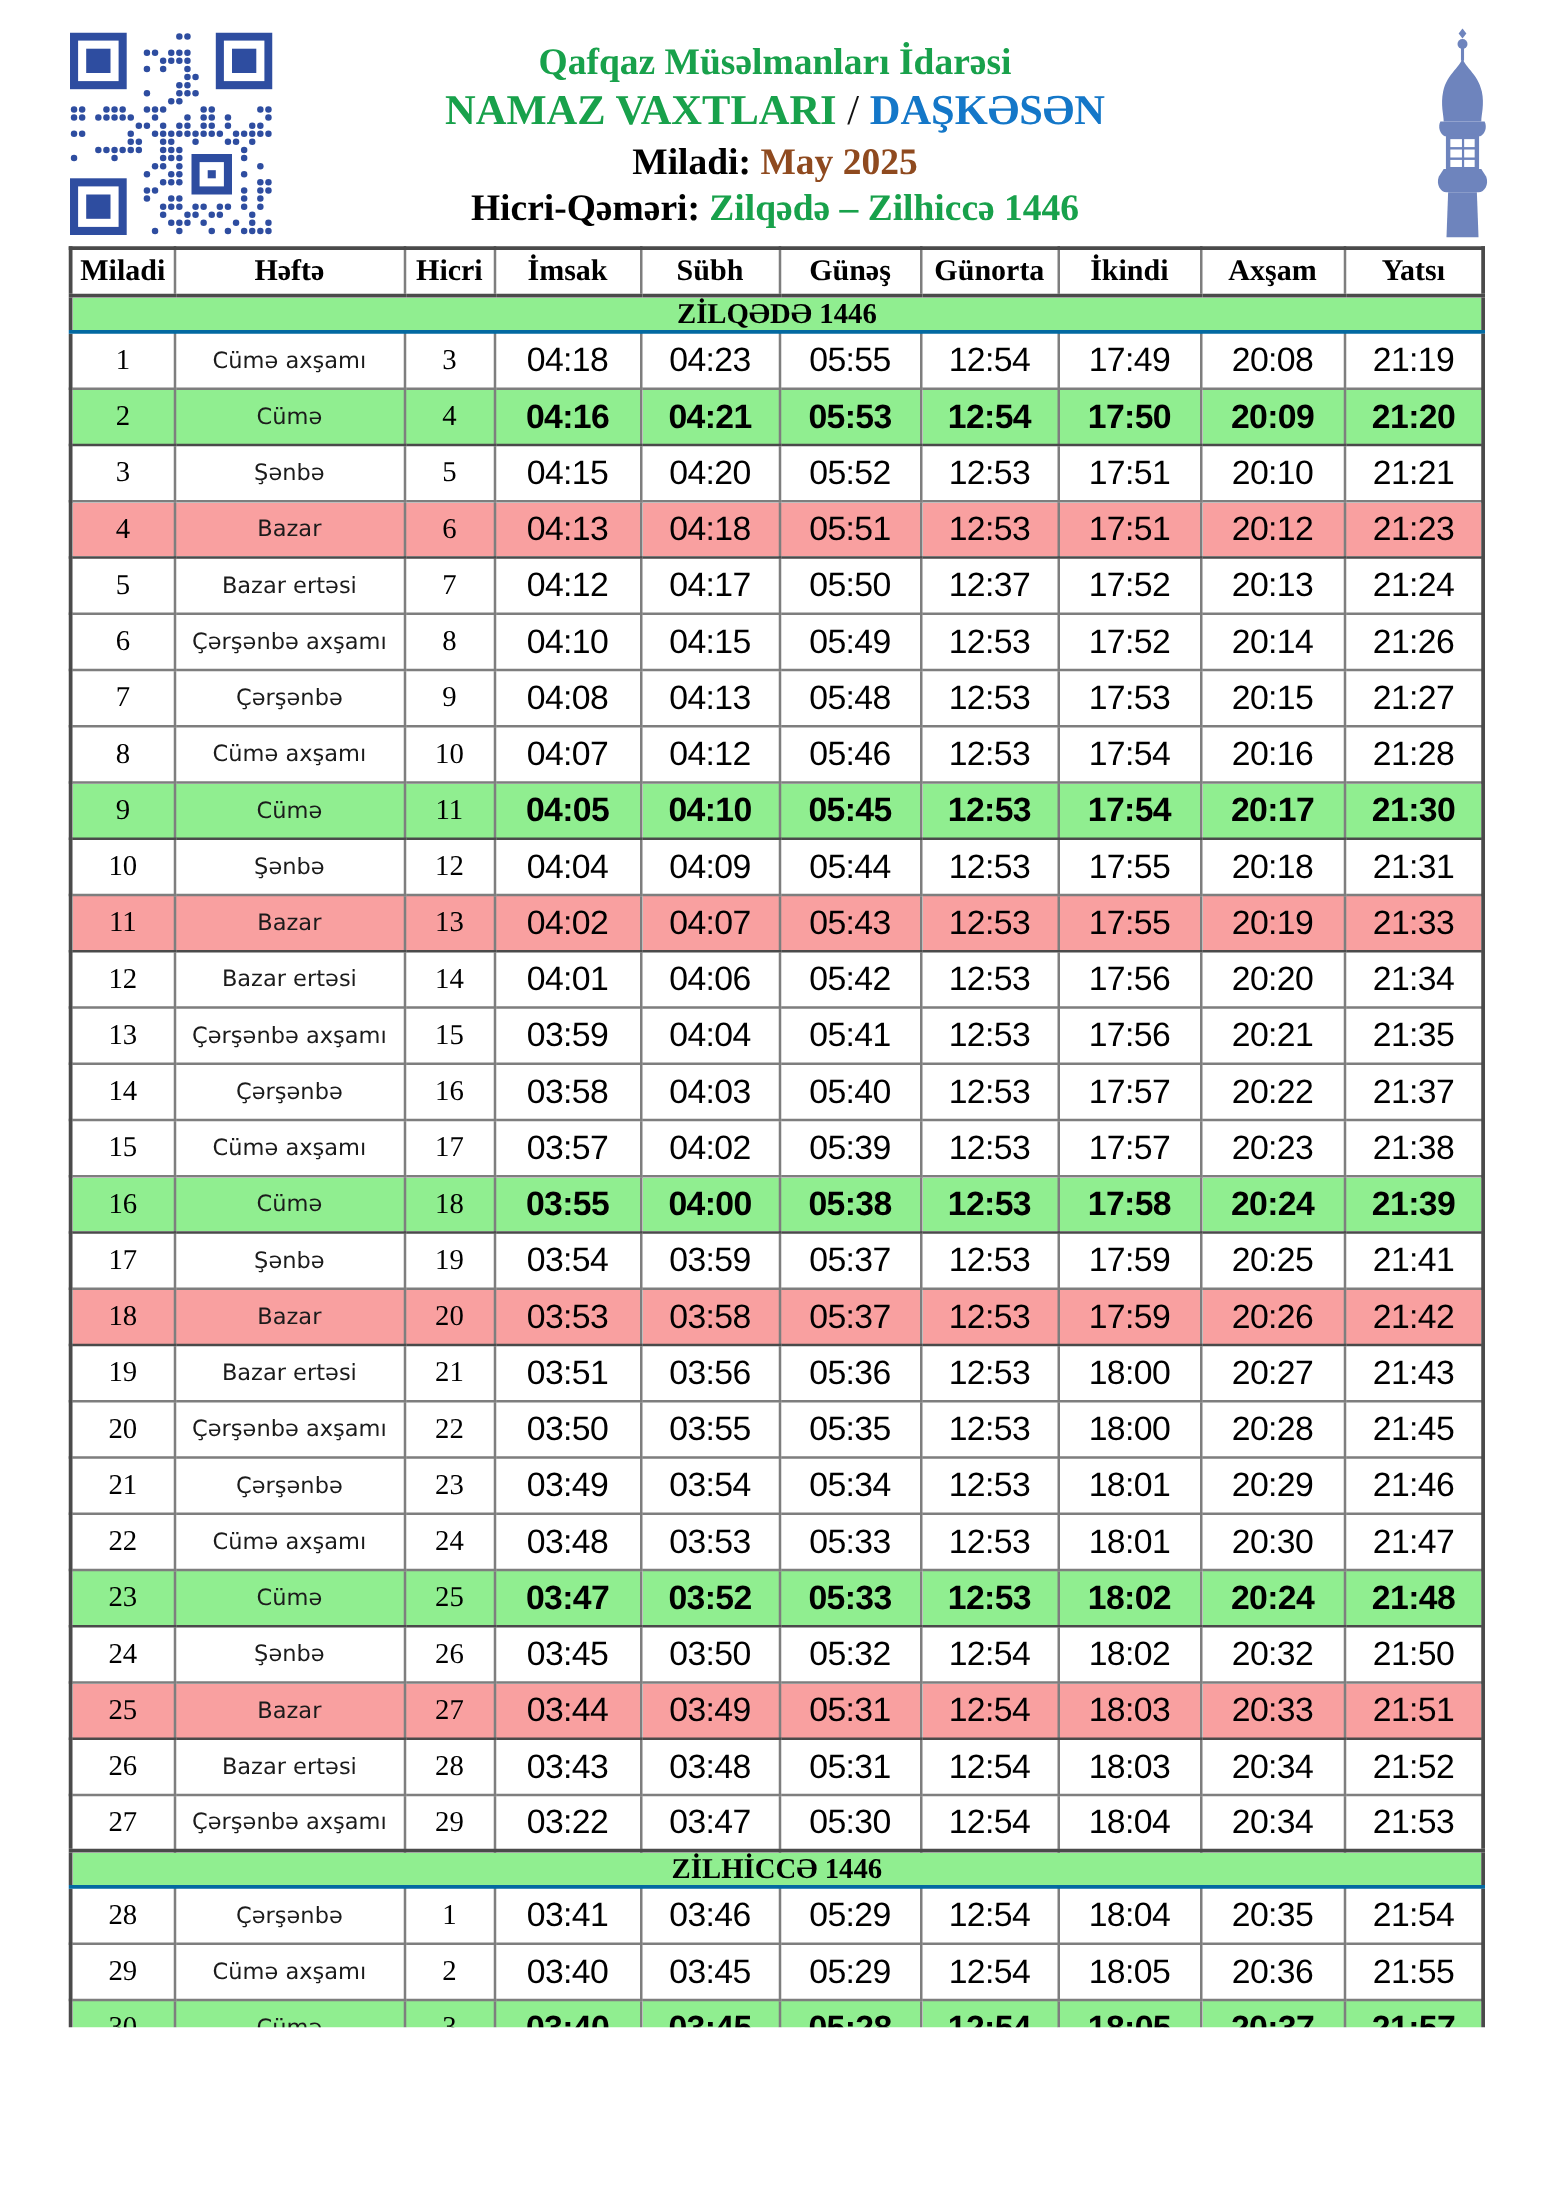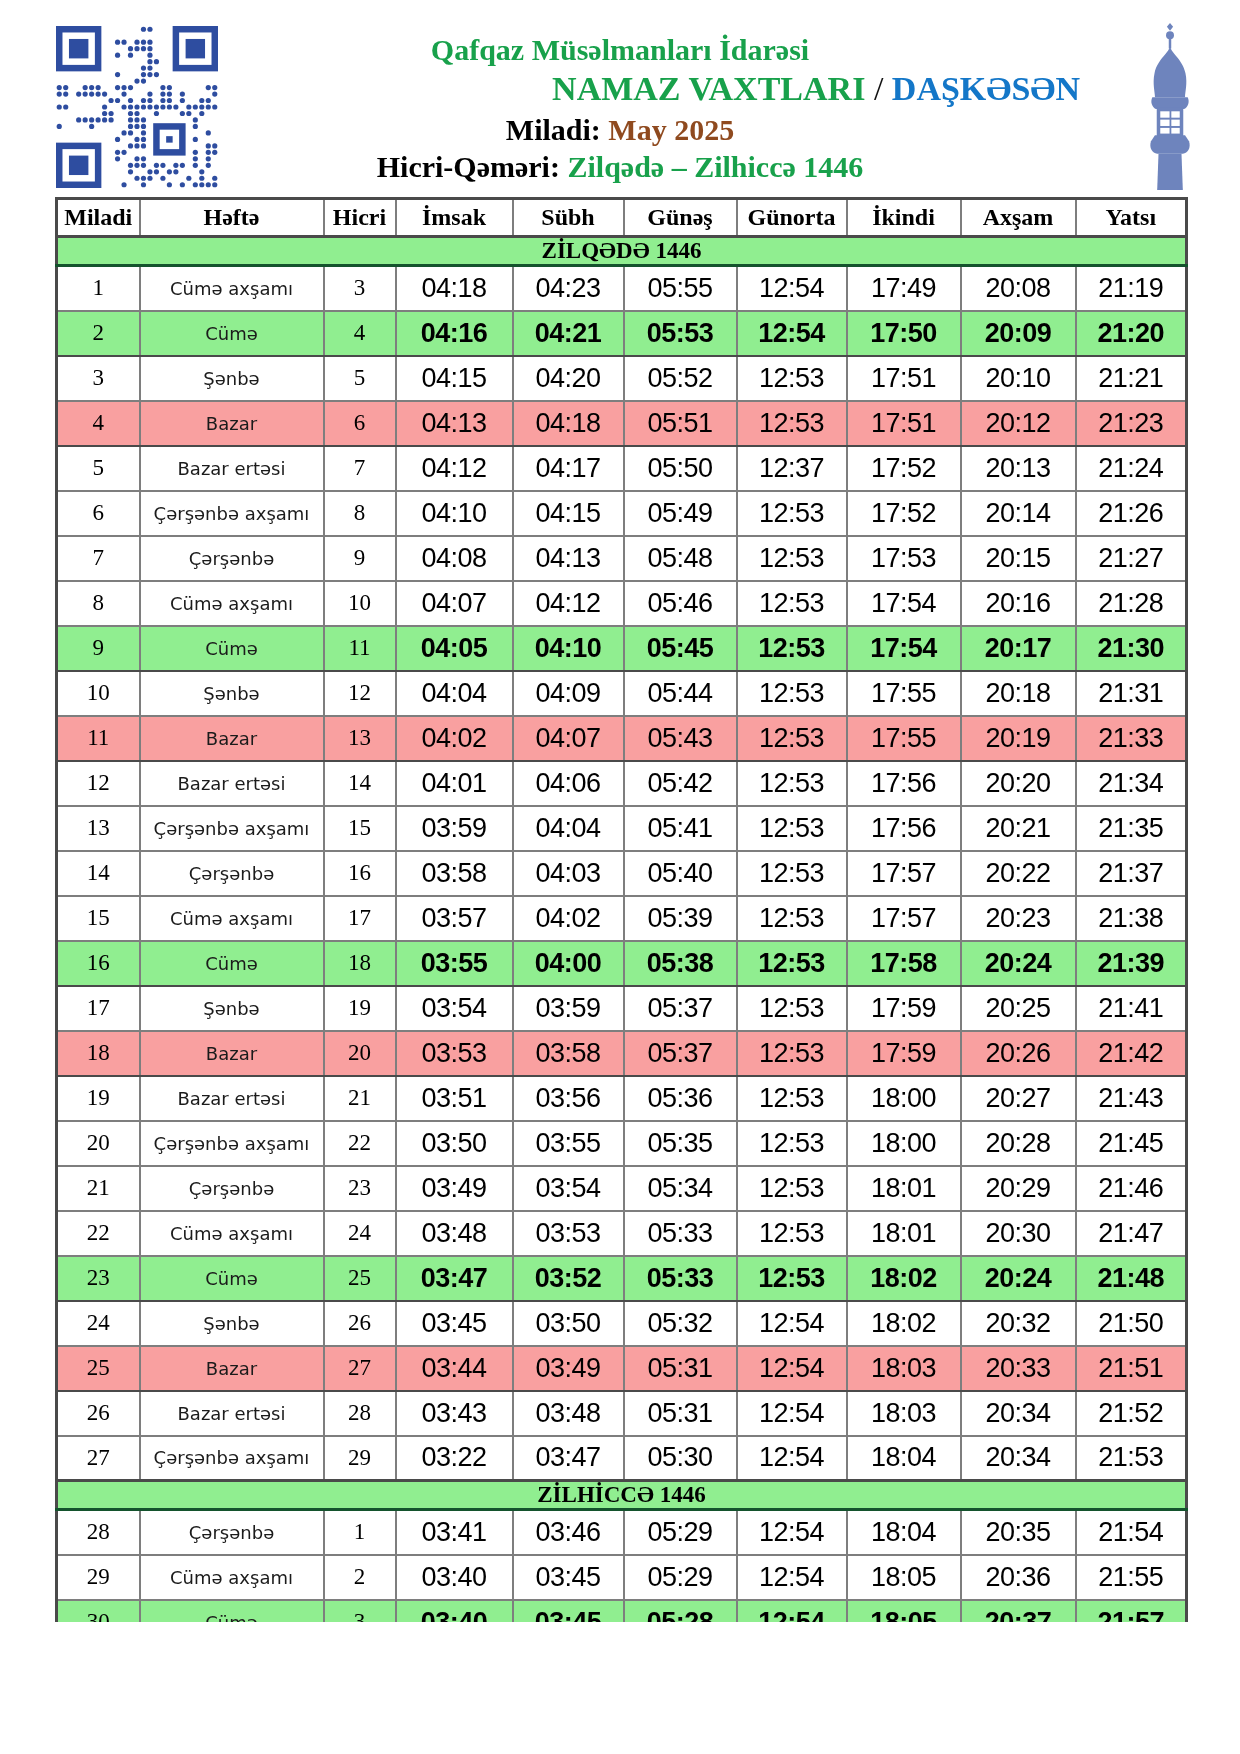--- a/index.html
+++ b/index.html
@@ -4,38 +4,38 @@
 <style>
   html,body{margin:0;padding:0;background:#ffffff;}
   .page{position:relative;width:1240px;height:1622px;background:#fff;overflow:hidden;
         font-family:"Liberation Serif",serif;color:#000;}
 
   
   .qr{position:absolute;left:56px;top:26px;width:162px;height:162px;}
   .minaret{position:absolute;left:1128px;top:22px;width:84px;height:168px;}
   .titles{position:absolute;left:160px;right:160px;top:32px;text-align:center;line-height:1.18;}
   .org{font-size:30px;font-weight:bold;color:var(--accent-green);}
-  .l2{font-size:34px;font-weight:bold;margin-top:2px;text-align:right;}
+  .l2{font-size:34px;font-weight:bold;margin-top:2px;}
   .l2 .t{color:var(--accent-green);}
   .l2 .sep{color:#111;font-weight:normal;}
   .l2 .city{color:var(--accent-blue);}
   .l3,.l4{font-size:30px;font-weight:bold;margin-top:2px;}
   .l3 .lbl,.l4 .lbl{color:#000000;}
   .l3 .val{color:var(--accent-brown);}
   .l4 .val{color:var(--accent-green);}
 
   
   table.prayer{position:absolute;left:55px;top:197px;width:1130px;border-collapse:collapse;
                table-layout:fixed;border:3px solid #4a4a4a;}
   table.prayer th,table.prayer td{border:2px solid var(--grid-line);box-sizing:border-box;
                text-align:center;vertical-align:middle;padding:0;overflow:hidden;white-space:nowrap;}
   table.prayer th{height:38px;font-family:"Liberation Serif",serif;font-weight:bold;font-size:24px;background:#fff;
                border-bottom:3px solid #4a4a4a;}
   tr.section-row td{height:29px;background:var(--section-bg);font-family:"Liberation Serif",serif;
-               font-weight:bold;font-size:23px;border-top:3px solid #4a4a4a;border-bottom:3px solid #14532d;}
+               font-weight:bold;font-size:23px;border-top:3px solid #4a4a4a;border-bottom:3px solid #0369a1;}
   tr.data-row{height:45px;}
   tr.data-row td.num{font-family:"Liberation Serif",serif;font-size:23px;}
   tr.data-row td.day{font-family:"DejaVu Sans",sans-serif;font-size:18px;color:#1b1b1b;}
   tr.data-row td.time{font-family:"Liberation Sans",sans-serif;font-size:27px;letter-spacing:-0.5px;}
   tr.friday td{background:var(--friday-bg);border-top-color:#4a4a4a;border-bottom-color:#4a4a4a;}
   tr.friday td.time{font-weight:bold;}
   tr.sunday td{background:var(--sunday-bg);border-top-color:#4a4a4a;border-bottom-color:#4a4a4a;}
 
   
   .footer{position:absolute;right:55px;top:1703px;font-family:"Liberation Serif",serif;

